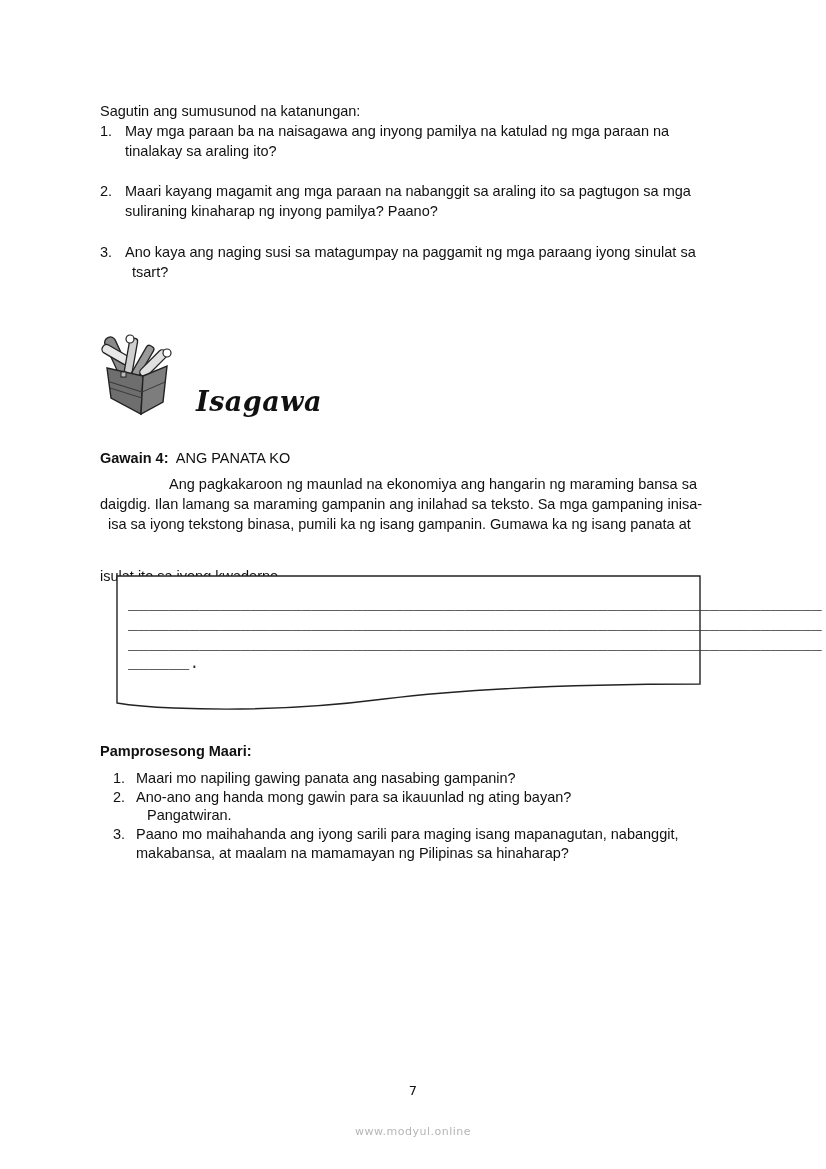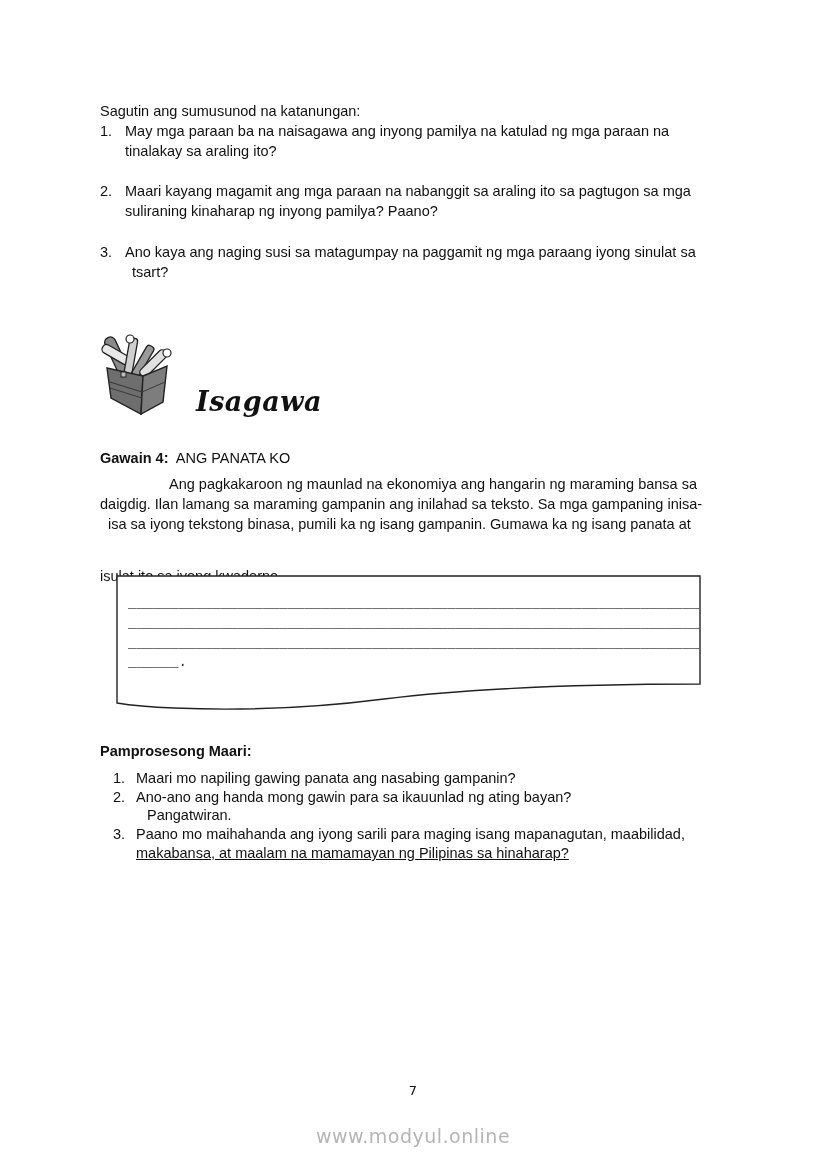--- a/index.html
+++ b/index.html
@@ -7,25 +7,25 @@
          font-family: "Liberation Sans", sans-serif; color: #111; }
   .txt { position: absolute; font-size: 14.5px; line-height: 20px; }
   .just { text-align: justify; text-align-last: left; }
   .num { position: absolute; font-size: 14.5px; line-height: 20px; }
   .bold { font-weight: bold; }
   .title { position: absolute; left: 196px; top: 346px; font-family: "DejaVu Serif", serif;
            font-weight: bold; font-style: italic; font-size: 27px; letter-spacing: 0.5px; color: #111; margin-top: 40px; }
   .icon-box { position: absolute; left: 97px; top: 330px; width: 86px; height: 86px; }
   .panata-box { position: absolute; left: 114px; top: 572px; width: 590px; height: 142px; }
   .line-text { position: absolute; left: 128px; font-family: "Liberation Mono", monospace;
-               font-size: 14px; letter-spacing: 0; color: #333; white-space: nowrap; }
+               font-size: 17px; letter-spacing: 0; color: #333; white-space: nowrap; }
   .page-num { position: absolute; left: 0; width: 826px; top: 1083px; text-align: center;
               font-family: "DejaVu Sans", sans-serif; font-size: 13px; color: #111; }
   .watermark { position: absolute; left: 0; width: 826px; top: 1125px; text-align: center;
-               font-family: "DejaVu Sans", sans-serif; font-size: 19px; color: #b5b5b5; letter-spacing: 0.5px; }
+               font-family: "DejaVu Sans", sans-serif; font-size: 11px; color: #b5b5b5; letter-spacing: 0.5px; }
 </style>
 </head>
 <body>
 
 <div class="txt" style="left:100px; top:101px;text-align:right;">Sagutin ang sumusunod na katanungan:</div>
 
 <div class="num" style="left:100px; top:121px;">1.</div>
 <div class="txt just" style="left:125px; top:121px; width:602px;">May mga paraan ba na naisagawa ang inyong pamilya na katulad ng mga paraan na</div>
 <div class="txt" style="left:125px; top:141px;">tinalakay sa araling ito?</div>
 
@@ -81,17 +81,17 @@
 <div class="txt bold" style="left:100px; top:741px;">Pamprosesong Maari:</div>
 
 <div class="num" style="left:113px; top:768px;">1.</div>
 <div class="txt" style="left:136px; top:768px;">Maari mo napiling gawing panata ang nasabing gampanin?</div>
 
 <div class="num" style="left:113px; top:787px;">2.</div>
 <div class="txt" style="left:136px; top:787px;text-align:right;">Ano-ano ang handa mong gawin para sa ikauunlad ng ating bayan?</div>
 <div class="txt" style="left:147px; top:805px;">Pangatwiran.</div>
 
 <div class="num" style="left:113px; top:824px;">3.</div>
-<div class="txt just" style="left:136px; top:824px; width:591px;">Paano mo maihahanda ang iyong sarili para maging isang mapanagutan, maabilidad,</div>
-<div class="txt" style="left:136px; top:843px;text-decoration:underline;">makabansa, at maalam na mamamayan ng Pilipinas sa hinaharap?</div>
+<div class="txt just" style="left:136px; top:824px; width:591px;">Paano mo maihahanda ang iyong sarili para maging isang mapanagutan, nabanggit,</div>
+<div class="txt" style="left:136px; top:843px;">makabansa, at maalam na mamamayan ng Pilipinas sa hinaharap?</div>
 
 <div class="page-num">7</div>
 <div class="watermark">www.modyul.online</div>
 
 </body></html>

